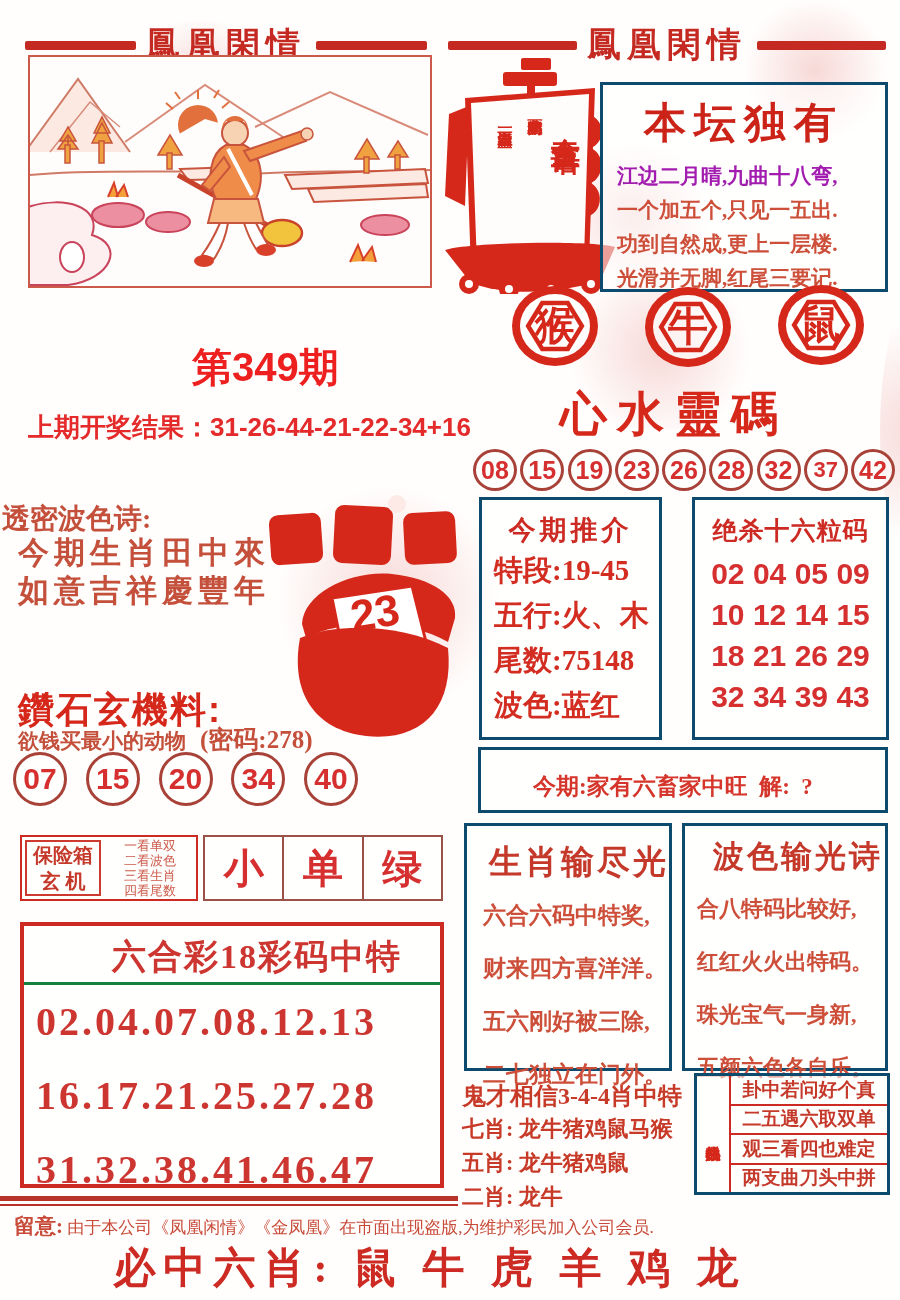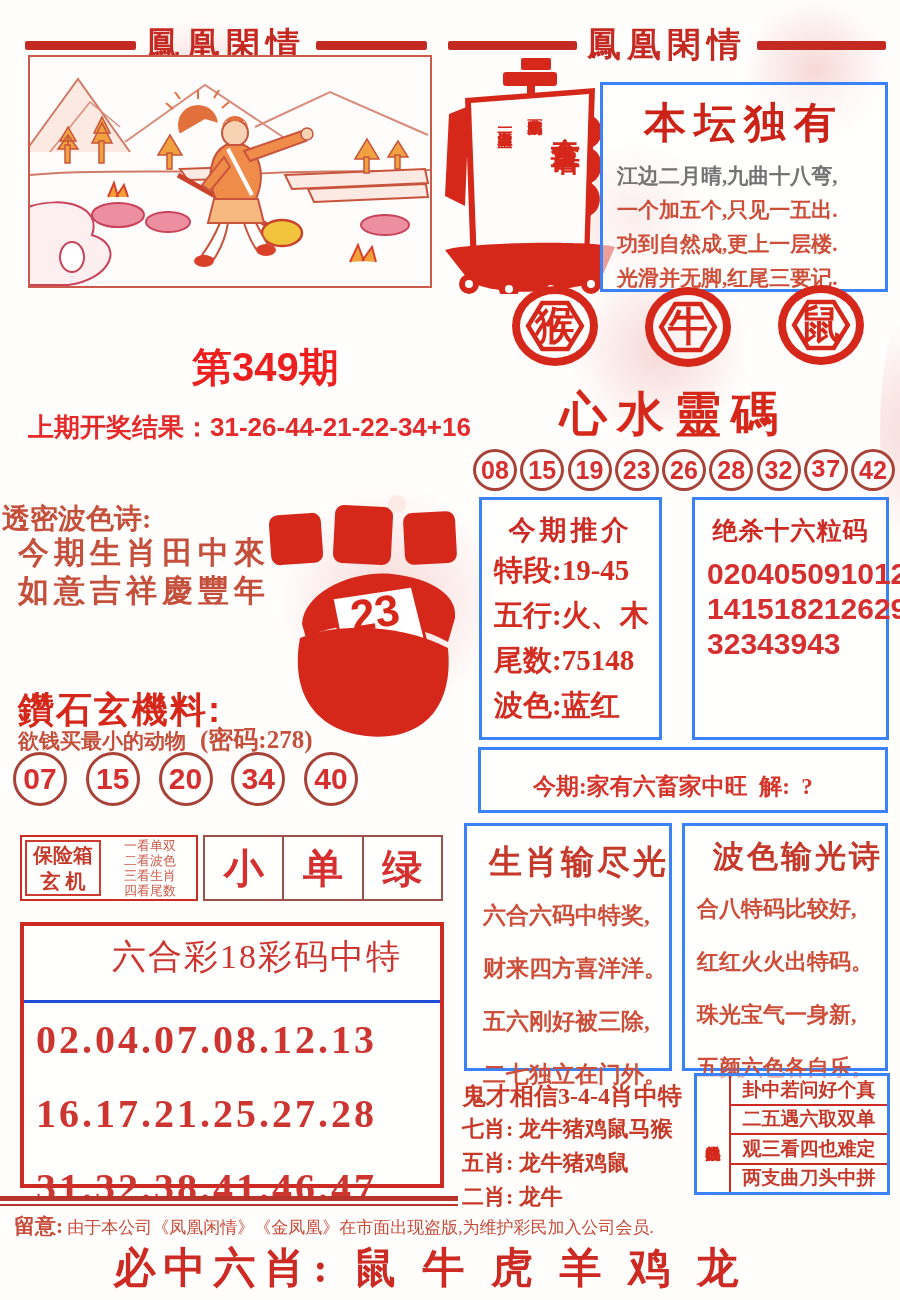--- a/index.html
+++ b/index.html
@@ -24,35 +24,35 @@
           display:flex;align-items:center;justify-content:center;background:rgba(255,255,255,.6);}
   .emblem svg{position:absolute;inset:0;width:100%;height:100%;}
   .emblem .zchar{position:relative;font-size:40px;font-weight:bold;color:#d5281b;line-height:1;}
   
   .stamp{font-family:"Liberation Sans","DejaVu Sans",sans-serif;font-weight:900;color:#d5281b;}
   
   .numcircle{display:flex;align-items:center;justify-content:center;border:3px solid #a84238;border-radius:50%;
              font-family:"Liberation Sans","DejaVu Sans",sans-serif;font-weight:bold;color:#d62f2f;background:rgba(255,255,255,.5);}
   .row-flex{display:flex;}
   
-  .rbox{border:3px solid #3b82f6;background:rgba(255,255,255,.55);box-sizing:border-box;}
+  .rbox{border:3px solid #0c4a6e;background:rgba(255,255,255,.55);box-sizing:border-box;}
   .rbox-thin{border:2px solid #cc2a22;background:rgba(255,255,255,.55);box-sizing:border-box;}
   .center{text-align:center;}
   .tuijie-title{font-size:27px;font-weight:bold;color:#cc2a22;letter-spacing:4px;margin-top:12px;}
   .tuijie-row{font-size:29px;font-weight:bold;color:#d32d22;line-height:45px;padding-left:12px;white-space:nowrap;}
-  .juesha-grid{display:grid;grid-template-columns:repeat(6,1fr);row-gap:1px;padding:10px 12px 0 12px;
+  .juesha-grid{display:grid;grid-template-columns:repeat(4,1fr);row-gap:7px;padding:10px 12px 0 12px;
                font-family:"Liberation Sans","DejaVu Sans",sans-serif;font-weight:bold;font-size:30px;color:#d62f2f;text-align:center;}
   .poem-title{font-size:31px;font-weight:bold;color:#c5392b;letter-spacing:3px;margin:14px 0 4px 0;}
   .poem-line{font-size:23px;color:#cd4f3a;line-height:53px;white-space:nowrap;font-weight:bold;}
   
   .small-tips div{font-size:13px;color:#cc5a4a;line-height:15px;white-space:nowrap;}
   .pick-cell{flex:1;display:flex;align-items:center;justify-content:center;font-size:40px;font-weight:bold;color:#d62f2f;}
   .pick-cell + .pick-cell{border-left:2px solid #9a5248;}
   
-  .e18-title{font-size:34px;font-weight:normal;color:#cc3530;letter-spacing:2px;padding:8px 0 20px 88px;border-bottom:3px solid #1d4ed8;}
+  .e18-title{font-size:34px;font-weight:bold;color:#cc3530;letter-spacing:2px;padding:8px 0 2px 88px;border-bottom:3px solid #15803d;}
   .e18-row{font-size:40px;font-weight:bold;color:#cc3530;letter-spacing:3px;padding-left:12px;line-height:74px;white-space:nowrap;}
   
   .bxj{display:flex;}
   .bxj-label{width:32px;border-right:2px solid #cc2a22;display:flex;flex-direction:column;align-items:center;justify-content:center;
              font-size:15px;font-weight:bold;color:#c5392b;line-height:18px;}
   .bxj-lines{flex:1;display:flex;flex-direction:column;}
   .bxj-line{flex:1;display:flex;align-items:center;justify-content:center;font-size:19px;font-weight:bold;color:#c5392b;white-space:nowrap;}
   .bxj-line + .bxj-line{border-top:2px solid #cc2a22;}
   .guicai-line{font-weight:bold;color:#c83a28;white-space:nowrap;}
   .vtext{writing-mode:vertical-rl;text-orientation:upright;color:#d5281b;font-weight:bold;}
@@ -178,21 +178,21 @@
       </g>
     </svg>
     <div class="abs vtext" style="right:32px;top:58px;font-size:29px;letter-spacing:3px;">金言玉语</div>
     <div class="abs vtext" style="left:82px;top:52px;font-size:15px;font-weight:bold;">猪左鸡右酉中间</div>
     <div class="abs vtext" style="left:52px;top:64px;font-size:15px;font-weight:bold;">一室江山万里春</div>
   </div>
 
   <div class="abs rbox" style="left:600px;top:82px;width:288px;height:210px;">
     <div class="center" style="font-size:42px;font-weight:bold;color:#cc2318;letter-spacing:8px;margin-top:10px;">本坛独有</div>
     <div style="padding:8px 0 0 14px;">
-      <div style="font-size:21px;color:#737373;line-height:34px;font-weight:bold;">江边二月晴,九曲十八弯,</div>
+      <div style="font-size:21px;color:#a21caf;line-height:34px;font-weight:bold;">江边二月晴,九曲十八弯,</div>
       <div style="font-size:21px;color:#cd4f3a;line-height:34px;font-weight:bold;">一个加五个,只见一五出.</div>
       <div style="font-size:21px;color:#cd4f3a;line-height:34px;font-weight:bold;">功到自然成,更上一层楼.</div>
       <div style="font-size:21px;color:#cd4f3a;line-height:34px;font-weight:bold;">光滑并无脚,红尾三要记.</div>
     </div>
   </div>
 
   <div class="abs issue-title" style="left:192px;top:340px;">第349期</div>
   <div class="abs last-result" style="left:28px;top:410px;">
     <span>上期开奖结果：</span><span>31-26-44-21-22-34+16</span>
   </div>
@@ -218,21 +218,21 @@
 
   <div class="abs stamp" style="left:560px;top:383px;font-size:47px;letter-spacing:10px;">心水靈碼</div>
   <div class="abs row-flex" style="left:473px;top:449px;width:422px;justify-content:space-between;">
     <div class="numcircle" style="width:38px;height:36px;font-size:25px;">08</div>
     <div class="numcircle" style="width:38px;height:36px;font-size:25px;">15</div>
     <div class="numcircle" style="width:38px;height:36px;font-size:25px;">19</div>
     <div class="numcircle" style="width:38px;height:36px;font-size:25px;">23</div>
     <div class="numcircle" style="width:38px;height:36px;font-size:25px;">26</div>
     <div class="numcircle" style="width:38px;height:36px;font-size:25px;">28</div>
     <div class="numcircle" style="width:38px;height:36px;font-size:25px;">32</div>
-    <div class="numcircle" style="width:38px;height:36px;font-size:25px;font-family:Liberation Mono, monospace;">37</div>
+    <div class="numcircle" style="width:38px;height:36px;font-size:22px;">37</div>
     <div class="numcircle" style="width:38px;height:36px;font-size:25px;">42</div>
   </div>
 
   <div class="abs rbox" style="left:479px;top:497px;width:183px;height:243px;">
     <div class="center tuijie-title">今期推介</div>
     <div class="tuijie-row">特段:19-45</div>
     <div class="tuijie-row">五行:火、木</div>
     <div class="tuijie-row">尾数:75148</div>
     <div class="tuijie-row">波色:蓝红</div>
   </div>

